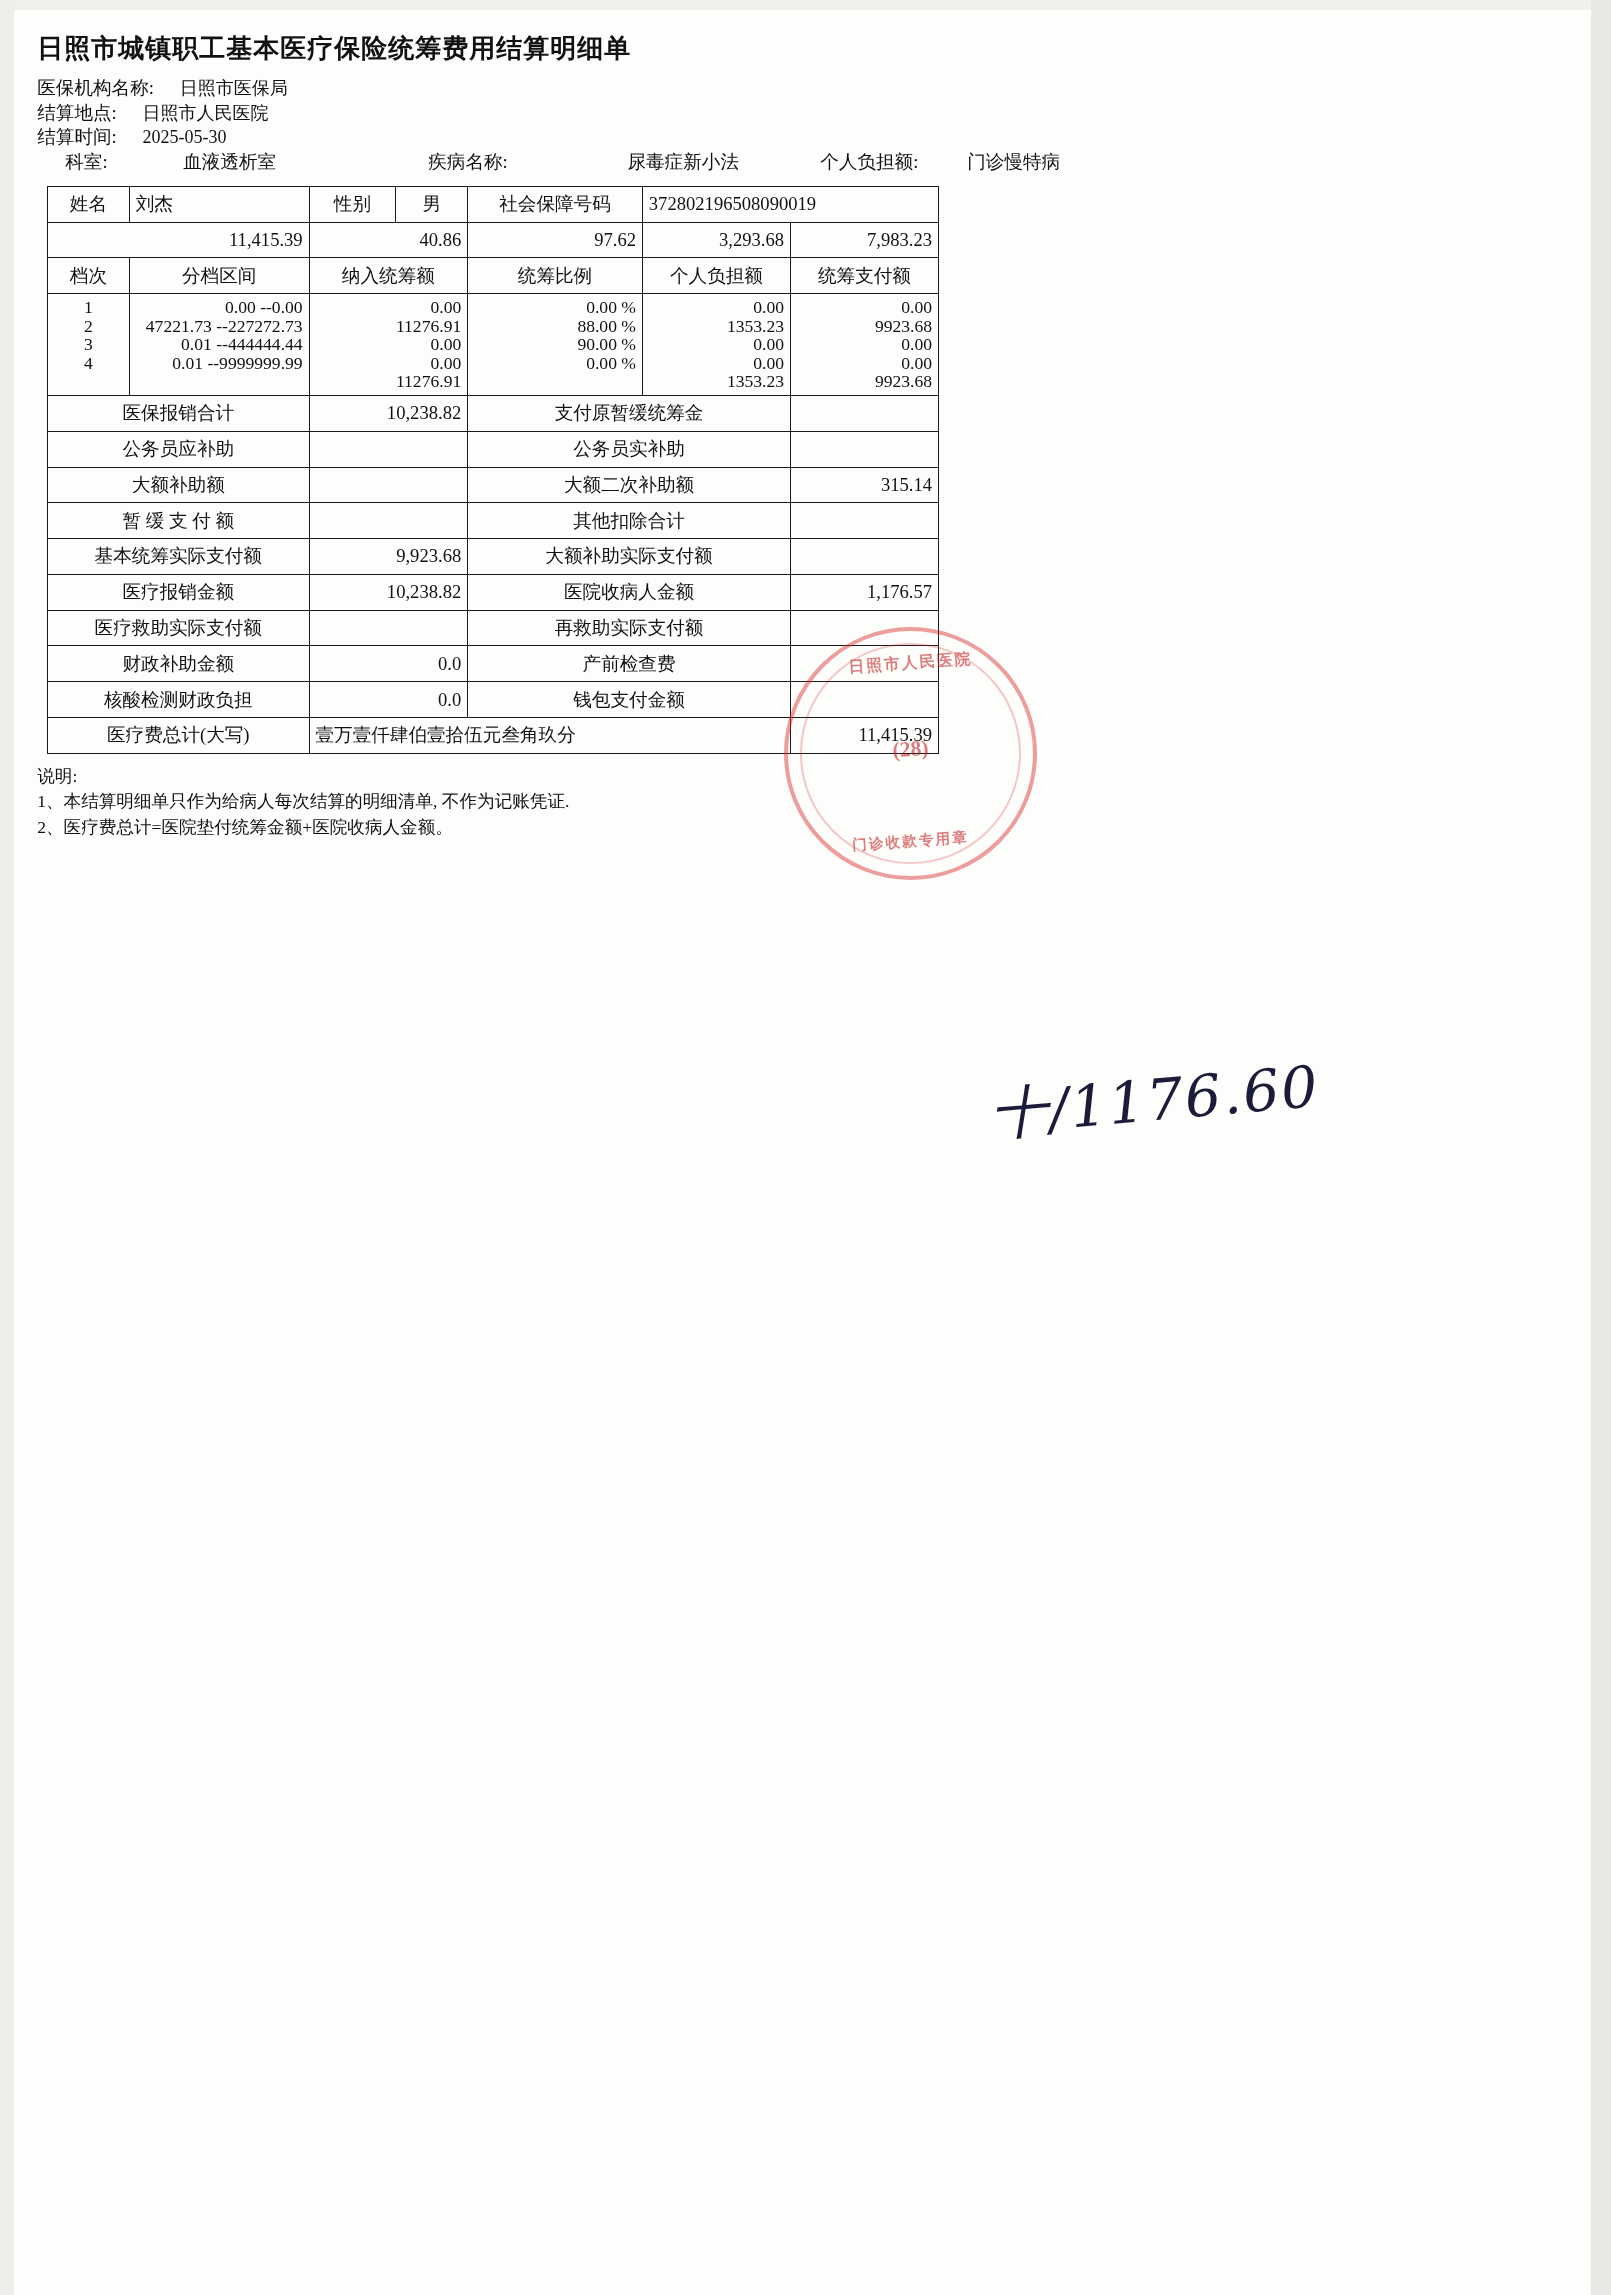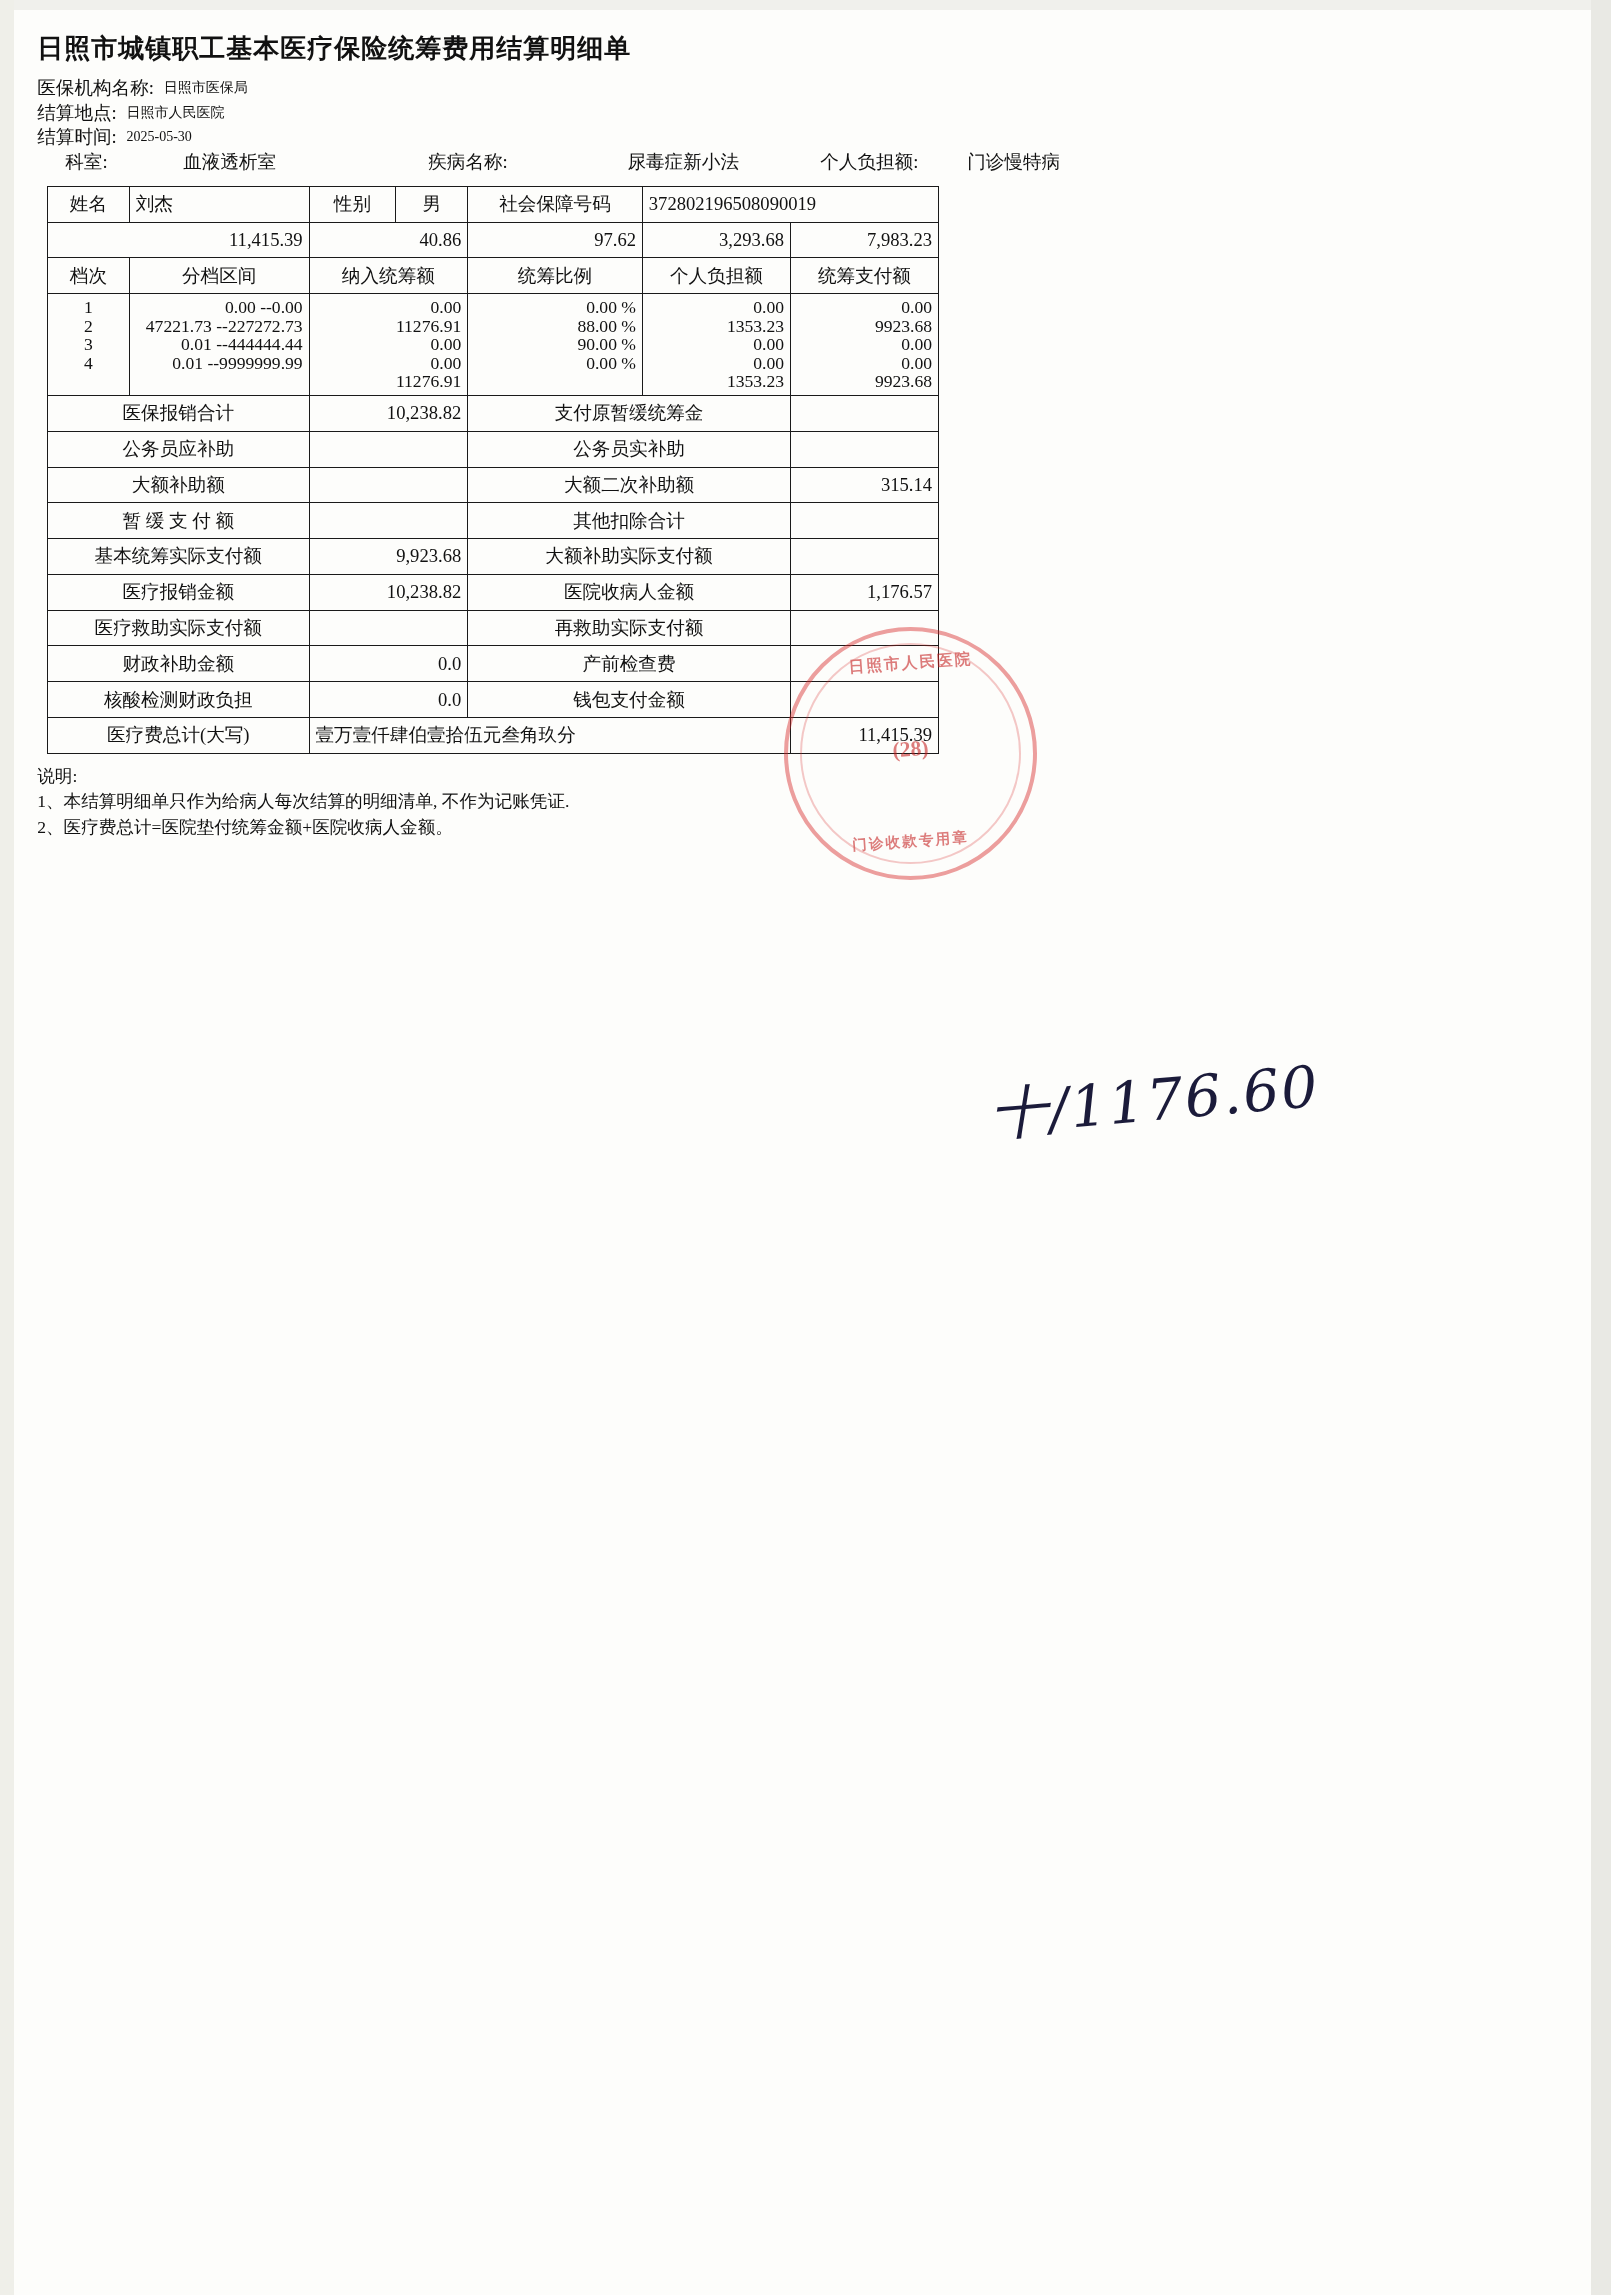--- a/index.html
+++ b/index.html
@@ -35,22 +35,22 @@
     margin:13.7px 0 9.8px 13.7px;
     font-family:"DejaVu Serif","Liberation Serif",serif;
   }
 
   .meta{
     margin-left:13.7px;
     font-size:18.6px;
     line-height:24.5px;
   }
   .meta .lbl{font-size:18.6px;}
-  .meta .val{font-size:14px;}
-  .mrow{display:flex;align-items:flex-start;}
+  .meta .val{font-size:18px;}
+  .mrow{display:flex;align-items:flex-start;gap:16px;}
   .mrow .lbl{min-width:0;}
   .mrow .val{margin-left:9.8px;}
 
   .meta-line4{display:flex;align-items:baseline;}
   .meta-line4 .c1{width:118px;margin-left:28px;}
   .meta-line4 .v1{width:245px;}
   .meta-line4 .c2{width:118px;}
   .meta-line4 .v2{width:274px;text-align:center;}
   .meta-line4 .c3{width:147px;}
 

